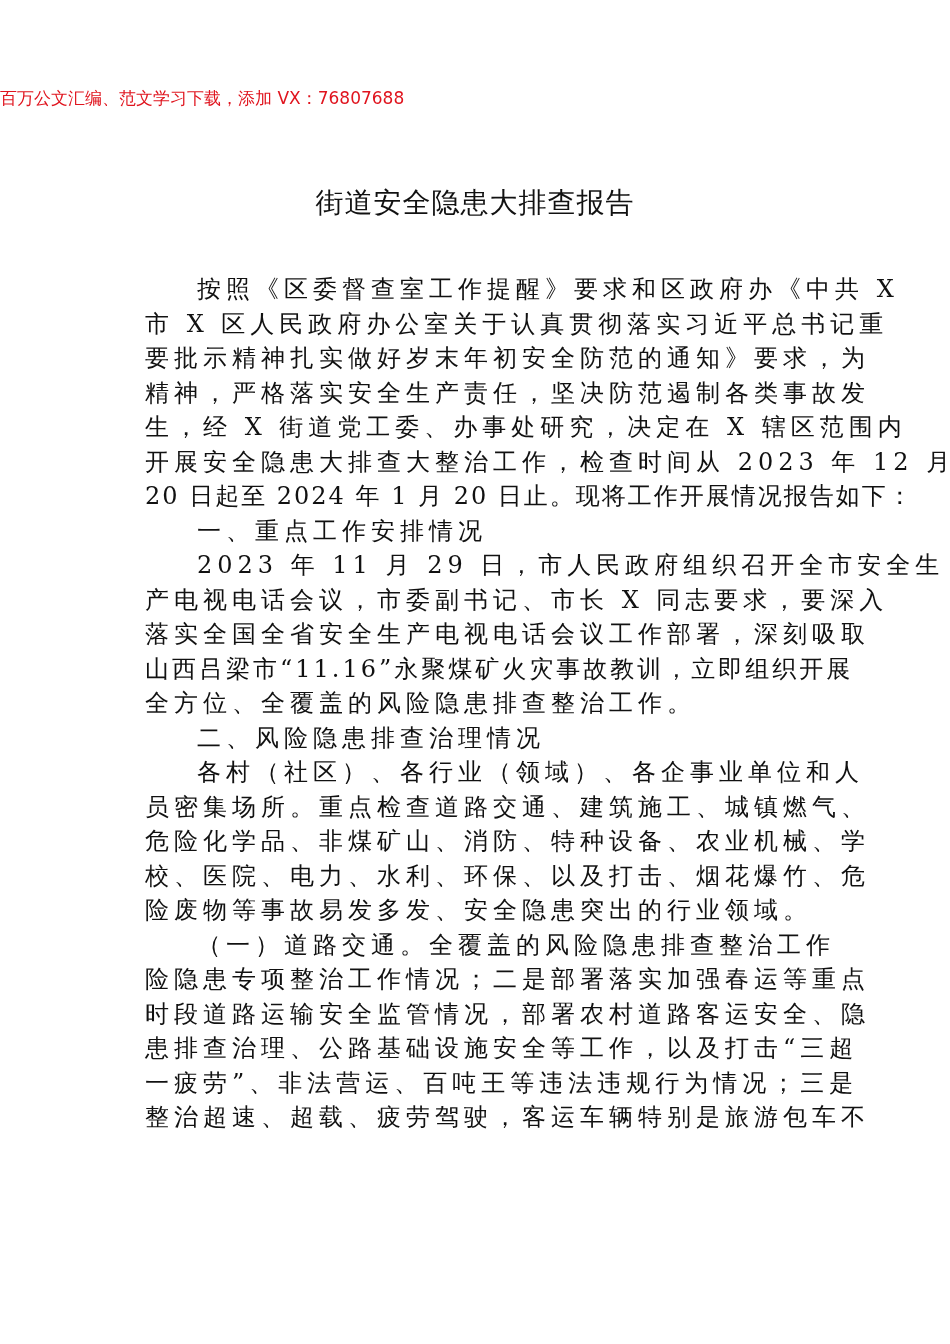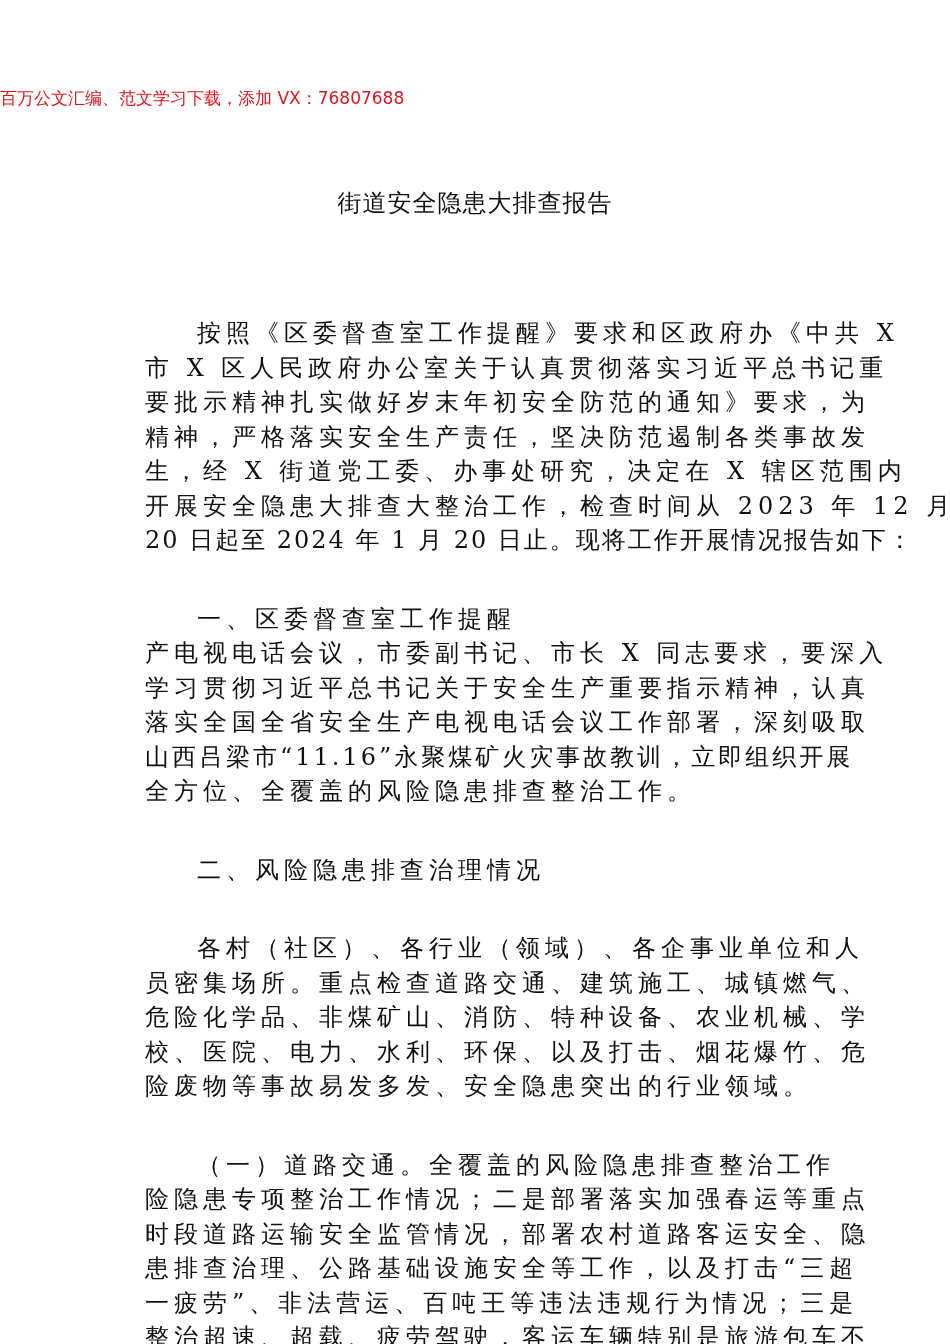--- a/index.html
+++ b/index.html
@@ -25,21 +25,21 @@
       color: #e0141e;
       letter-spacing: 0px;
     }
     .title {
       position: absolute;
       top: 178px;
       left: 0;
       width: 950px;
       text-align: center;
       font-family: "DejaVu Sans", "Liberation Sans", sans-serif;
-      font-size: 24px;
+      font-size: 28px;
       line-height: 50px;
       color: #111111;
       letter-spacing: 1px;
     }
     .body-text {
       position: absolute;
       top: 272px;
       left: 145px;
       width: 668px;
       font-family: "DejaVu Serif", "Liberation Serif", serif;
@@ -48,41 +48,40 @@
       color: #111111;
       letter-spacing: 5px;
     }
     .line {
       display: block;
       white-space: nowrap;
       height: 34.5px;
     }
     .indent {
       padding-left: 52px;
-      margin-top: 44px;
     }
   </style>
 </head>
 <body>
 
 <div class="header-note">百万公文汇编、范文学习下载，添加 VX：76807688</div>
 
 <div class="title">街道安全隐患大排查报告</div>
 
 <div class="body-text">
   <span class="line indent">按照《区委督查室工作提醒》要求和区政府办《中共 X</span>
   <span class="line">市 X 区人民政府办公室关于认真贯彻落实习近平总书记重</span>
   <span class="line">要批示精神扎实做好岁末年初安全防范的通知》要求，为</span>
   <span class="line">精神，严格落实安全生产责任，坚决防范遏制各类事故发</span>
   <span class="line">生，经 X 街道党工委、办事处研究，决定在 X 辖区范围内</span>
   <span class="line">开展安全隐患大排查大整治工作，检查时间从 2023 年 12 月</span>
   <span class="line" style="letter-spacing:2px;">20 日起至 2024 年 1 月 20 日止。现将工作开展情况报告如下：</span>
-  <span class="line indent">一、区委督查室工作提醒</span>
+  <span class="line indent">一、重点工作安排情况</span>
+  <span class="line indent">2023 年 11 月 29 日，市人民政府组织召开全市安全生</span>
   <span class="line">产电视电话会议，市委副书记、市长 X 同志要求，要深入</span>
-  <span class="line">学习贯彻习近平总书记关于安全生产重要指示精神，认真</span>
   <span class="line">落实全国全省安全生产电视电话会议工作部署，深刻吸取</span>
   <span class="line" style="letter-spacing:3px;">山西吕梁市“11.16”永聚煤矿火灾事故教训，立即组织开展</span>
   <span class="line">全方位、全覆盖的风险隐患排查整治工作。</span>
   <span class="line indent">二、风险隐患排查治理情况</span>
   <span class="line indent">各村（社区）、各行业（领域）、各企事业单位和人</span>
   <span class="line">员密集场所。重点检查道路交通、建筑施工、城镇燃气、</span>
   <span class="line">危险化学品、非煤矿山、消防、特种设备、农业机械、学</span>
   <span class="line">校、医院、电力、水利、环保、以及打击、烟花爆竹、危</span>
   <span class="line">险废物等事故易发多发、安全隐患突出的行业领域。</span>
   <span class="line indent">（一）道路交通。全覆盖的风险隐患排查整治工作</span>

